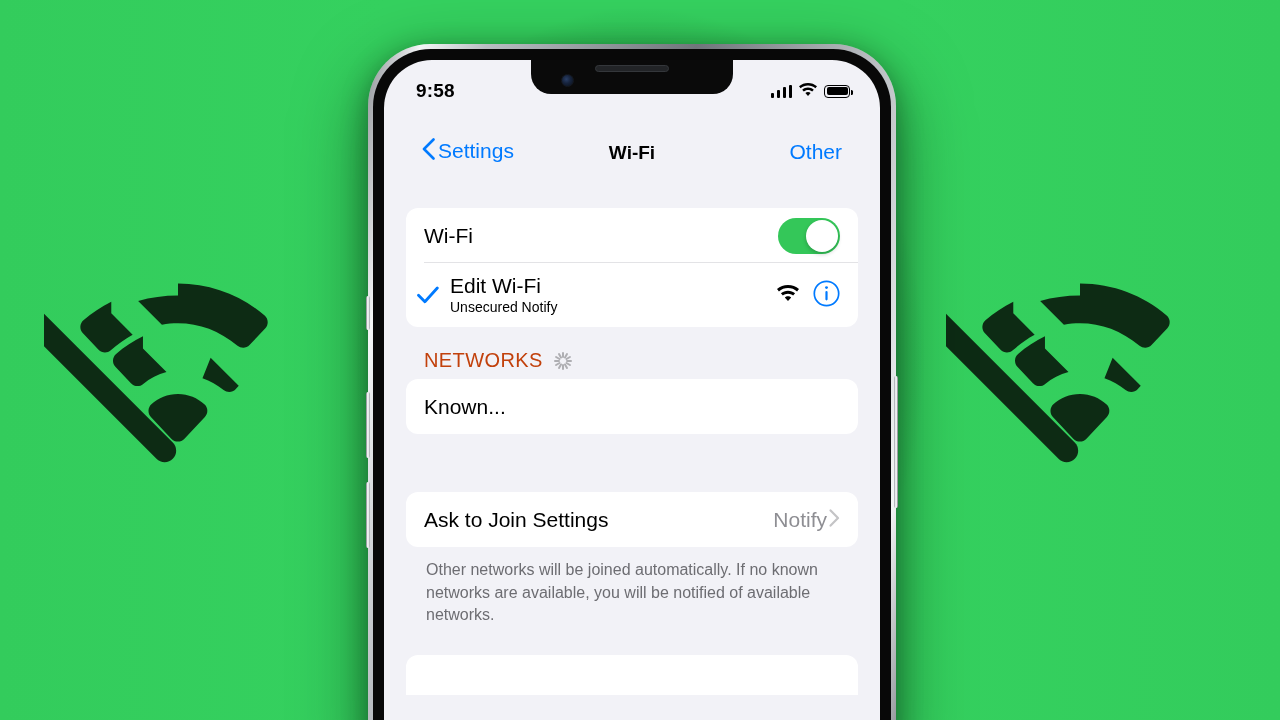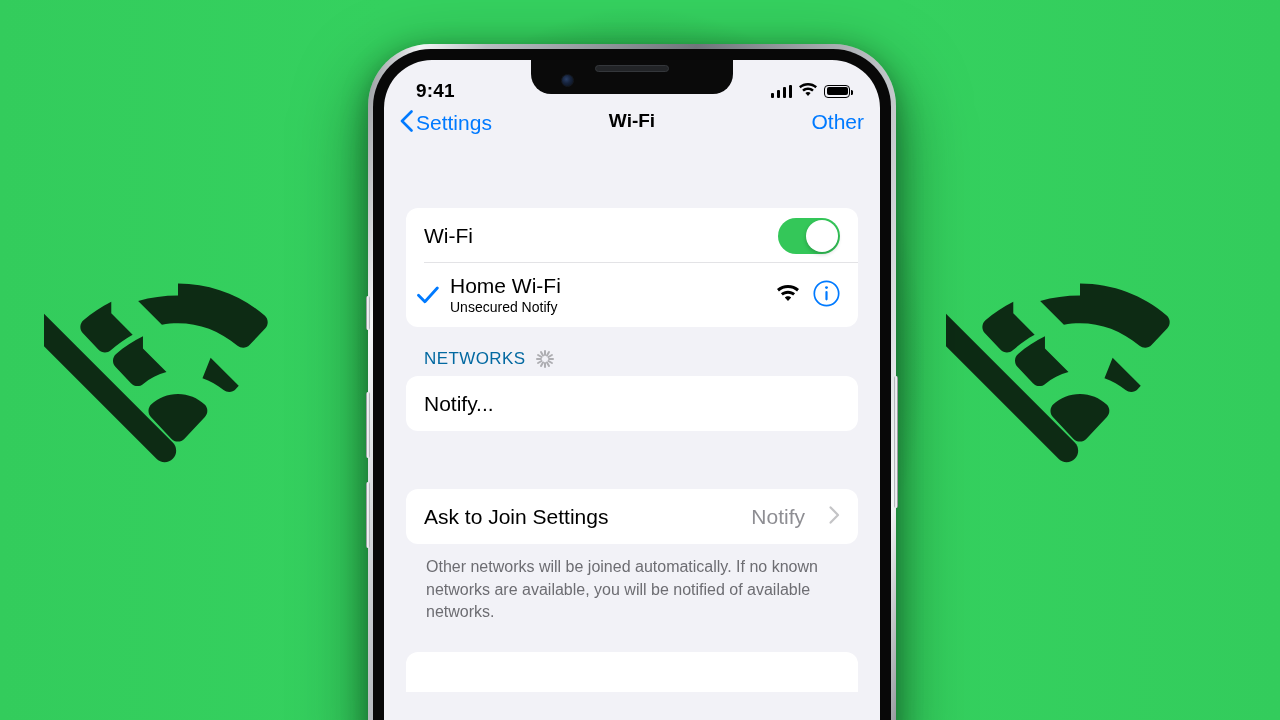--- a/index.html
+++ b/index.html
@@ -92,21 +92,21 @@
   .bars i:nth-child(2){height:8px;}
   .bars i:nth-child(3){height:11px;}
   .bars i:nth-child(4){height:13px;}
 
   .batt { width:26px; height:13px; border:1.7px solid #000; border-radius:4px; position:relative; padding:1.5px; }
   .batt::after { content:""; position:absolute; right:-4px; top:4px; width:2.2px; height:5px; background:#000; border-radius:0 1.5px 1.5px 0; }
   .batt > span { display:block; height:100%; background:#000; border-radius:2px; }
 
   
   #nav-bar {
-    height:54px; display:flex; align-items:flex-start; padding:0 16px;
+    height:54px; display:flex; align-items:flex-end; padding:0 38px;
     position:relative;
   }
   #nav-back { display:flex; align-items:center; gap:3px; cursor:pointer; }
   #nav-back-label { color:#007aff; font-size:21px; }
   #nav-title {
     position:absolute; left:0; right:0; text-align:center;
     font-size:19px; font-weight:bold; color:#000; pointer-events:none;
   }
   #nav-edit { margin-left:auto; color:#007aff; font-size:21px; cursor:pointer; z-index:2; }
 
@@ -129,32 +129,32 @@
   
   .net-row { display:flex; align-items:center; min-height:64px; padding:0 18px 0 0; }
   .check { width:44px; flex:0 0 44px; display:flex; justify-content:center; align-items:center; }
   .net-text { display:flex; flex-direction:column; gap:1px; }
   .net-name { font-size:21px; color:#000; line-height:1.15; }
   .net-sub { font-size:14px; color:#000; line-height:1.2; }
   .net-icons { margin-left:auto; display:flex; align-items:center; gap:14px; }
 
   
   .section-head { display:flex; align-items:center; gap:10px; padding:22px 18px 7px 18px; }
-  .section-head-label { font-size:17px; color:#0369a1; letter-spacing:0.4px; }
+  .section-head-label { font-size:20px; color:#c2410c; letter-spacing:0.4px; }
 
   
   .spinner { width:20px; height:20px; position:relative; }
   .spinner i {
     position:absolute; left:9px; top:1px; width:2px; height:6px;
     background:#aeaeb2; border-radius:1px;
     transform-origin:1px 9px;
   }
 
   
-  .value { margin-left:auto; font-size:21px; color:#8e8e93; margin-right:24px; }
+  .value { margin-left:auto; font-size:21px; color:#8e8e93; margin-right:2px; }
   .chev { color:#c4c4c6; }
 
   .footnote { padding:12px 20px 0 20px; font-size:16px; line-height:1.42; color:#6d6d72; }
 
   .partial-card { margin:28px 0 0 0; height:40px; background:#fff; border-radius:12px 12px 0 0; }
 </style>
 </head>
 <body>
 
 <div id="bg-layer"></div>
@@ -194,21 +194,21 @@
 
   <div id="phone-bezel">
     <div id="screen">
 
       <div id="notch">
         <div id="notch-speaker"></div>
         <div id="notch-camera"></div>
       </div>
 
       <div id="status-bar">
-        <div id="status-time">9:41</div>
+        <div id="status-time">9:58</div>
         <div id="status-icons">
           <span class="bars">
               <i></i>
               <i></i>
               <i></i>
               <i></i>
             </span>
           <span>
             <svg width="18" height="13" viewBox="0 0 18 13">
               <path fill="#000" d="M9 0C5.6 0 2.5 1.2 0 3.3l1.6 1.9C3.7 3.5 6.2 2.5 9 2.5s5.3 1 7.4 2.7L18 3.3C15.5 1.2 12.4 0 9 0z"></path>
@@ -247,21 +247,21 @@
             </span>
           </div>
 
           <div class="net-row">
             <span class="check">
               <svg width="22" height="18" viewBox="0 0 22 18">
                   <path d="M1.5 9.2l6.4 6.6L20.3 2" stroke="#007aff" stroke-width="2.8" fill="none" stroke-linecap="round" stroke-linejoin="round"></path>
                 </svg>
             </span>
             <span class="net-text">
-              <span class="net-name">Home Wi-Fi</span>
+              <span class="net-name">Edit Wi-Fi</span>
               <span class="net-sub">Unsecured Notify</span>
             </span>
             <span class="net-icons">
               <span>
                 <svg width="22" height="16" viewBox="0 0 18 13">
                   <path fill="#000" d="M9 0C5.6 0 2.5 1.2 0 3.3l1.6 1.9C3.7 3.5 6.2 2.5 9 2.5s5.3 1 7.4 2.7L18 3.3C15.5 1.2 12.4 0 9 0z"></path>
                   <path fill="#000" d="M9 4.6c-2.2 0-4.2.8-5.8 2.1l1.6 1.9C5.9 7.7 7.4 7.1 9 7.1s3.1.6 4.2 1.5l1.6-1.9C13.2 5.4 11.2 4.6 9 4.6z"></path>
                   <path fill="#000" d="M9 9.1c-1 0-1.9.4-2.6 1L9 13l2.6-2.9c-.7-.6-1.6-1-2.6-1z"></path>
                 </svg>
               </span>
@@ -289,21 +289,21 @@
               <i style="transform:rotate(210deg)"></i>
               <i style="transform:rotate(240deg)"></i>
             <i style="transform:rotate(270deg)"></i>
               <i style="transform:rotate(300deg)"></i>
               <i style="transform:rotate(330deg)"></i>
           </span>
         </div>
 
         <div class="card">
           <div class="row">
-            <span class="row-label">Notify...</span>
+            <span class="row-label">Known...</span>
           </div>
         </div>
 
         <div class="spacer-58"></div>
 
         <div class="card">
           <div class="row">
             <span class="row-label">Ask to Join Settings</span>
             <span class="value">Notify</span>
             <span class="chev">

